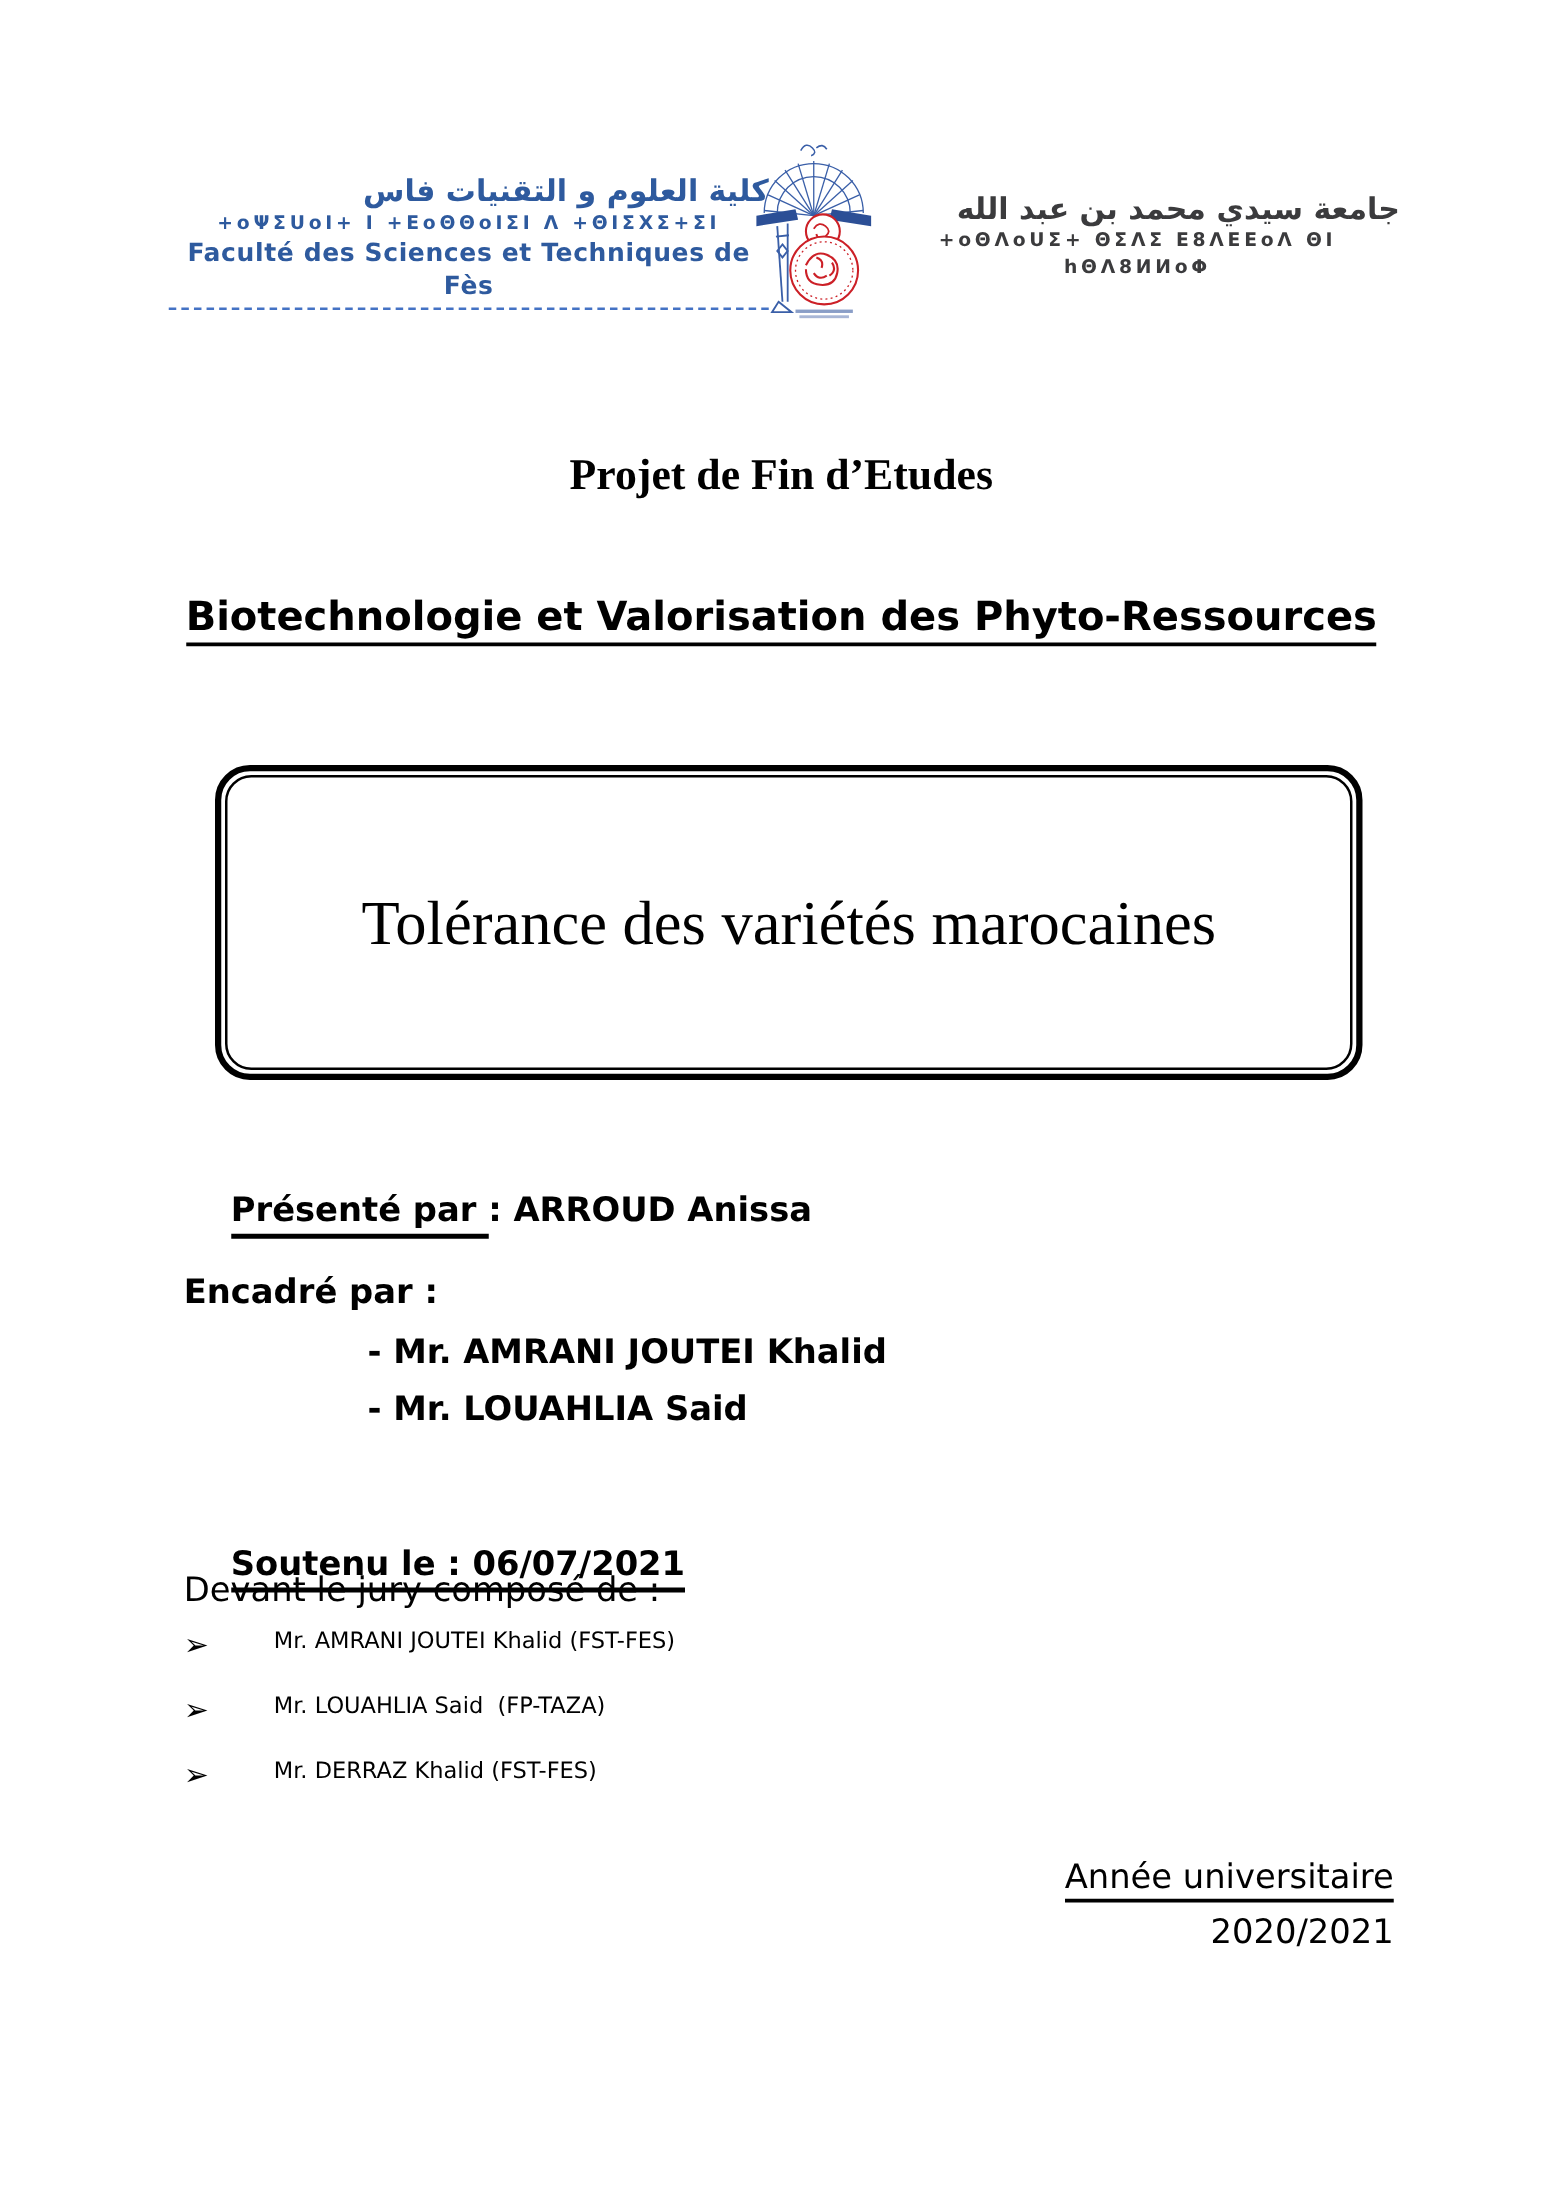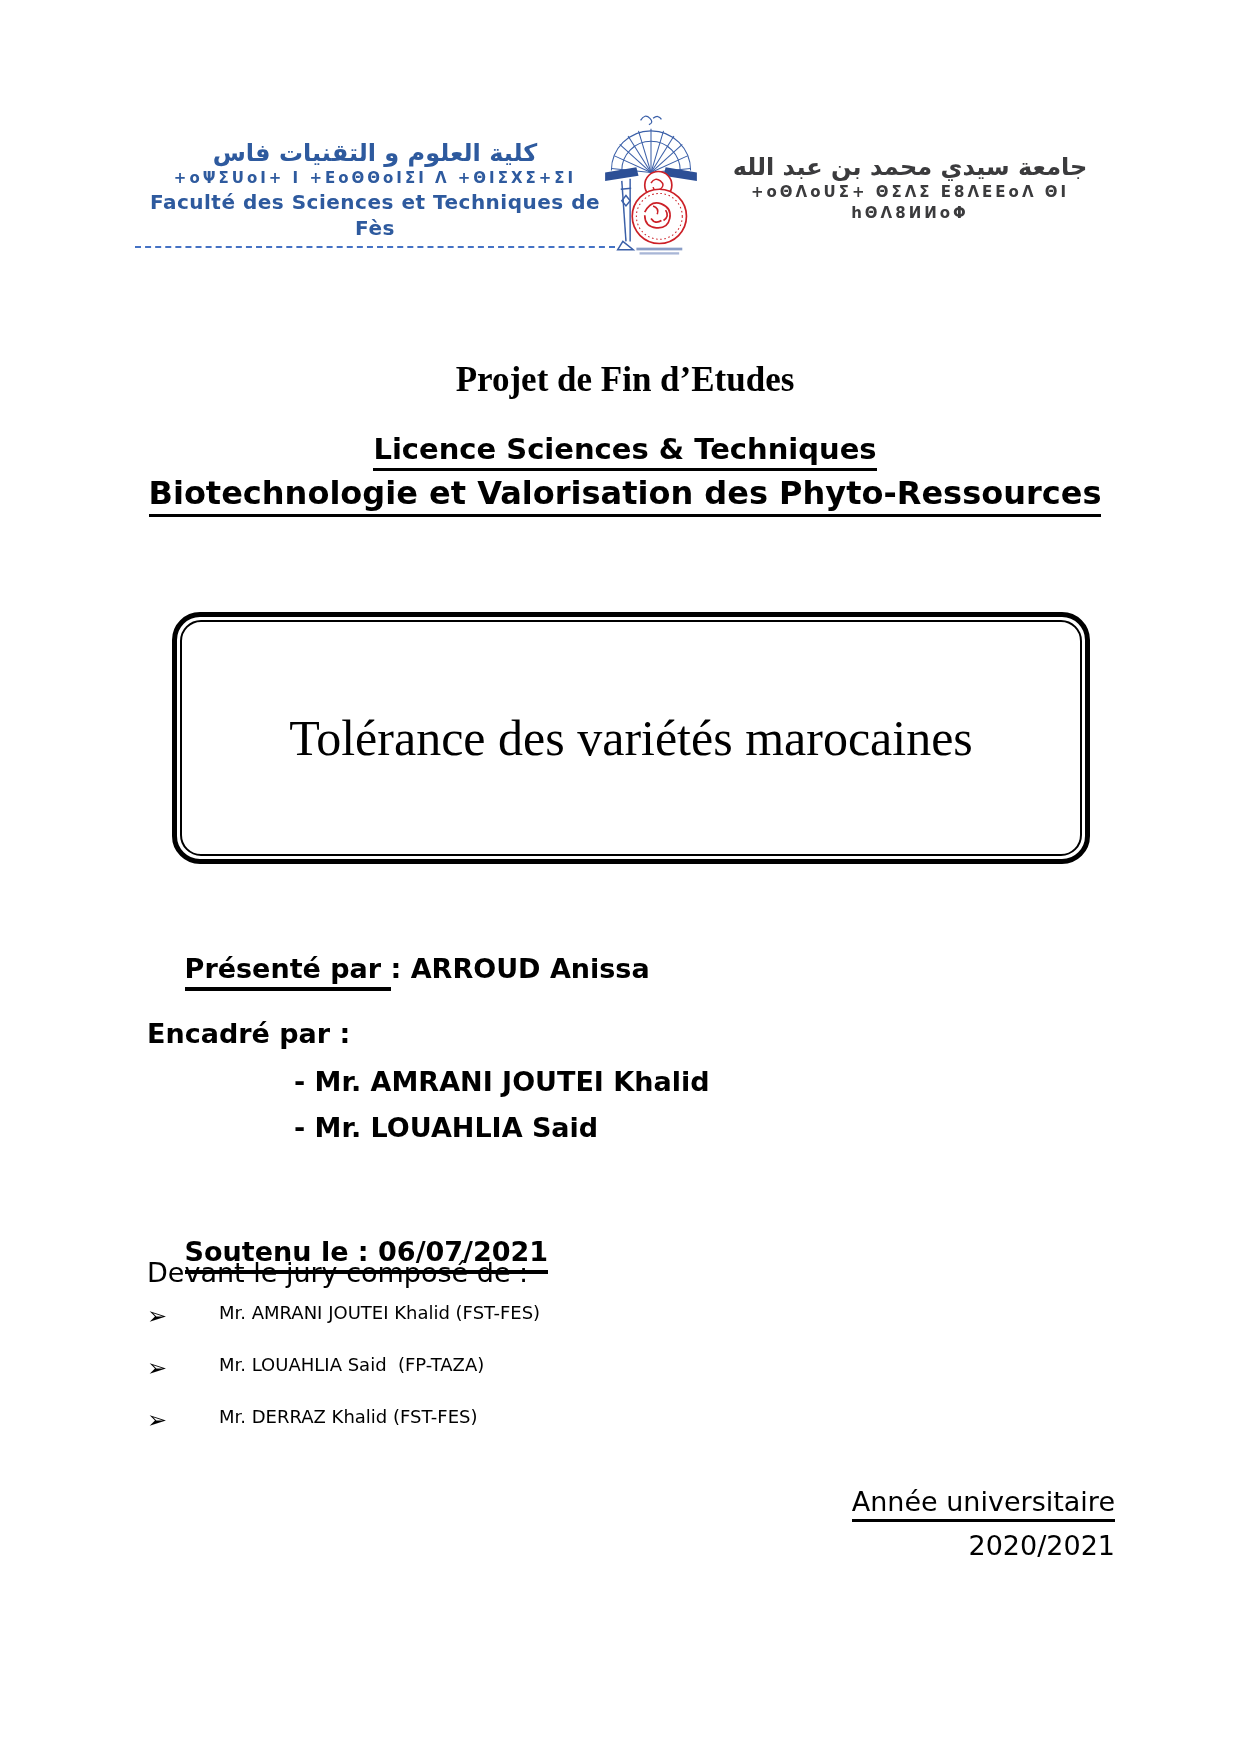--- a/index.html
+++ b/index.html
@@ -5,21 +5,21 @@
   * { margin:0; padding:0; box-sizing:border-box; }
   html,body { background:#e8e8e8; }
   .page {
     width:1241px; height:1754px; position:relative; margin:0 auto;
     background:#ffffff; overflow:hidden;
     font-family:"DejaVu Sans", sans-serif; color:#000;
   }
   
   .hdr-left { position:absolute; left:135px; top:138px; width:480px; text-align:center; }
   .hdr-right { position:absolute; left:700px; top:152px; width:420px; text-align:center; }
-  .arabic-line { font-size:24px; font-weight:bold; line-height:1.25; }
+  .arabic-line { font-size:24px; font-weight:bold; line-height:1.25;text-align:right; }
   .tifinagh-line { font-size:15px; letter-spacing:3px; line-height:1.4; font-weight:bold; }
   .latin-line { font-size:20px; font-weight:bold; line-height:1.3; letter-spacing:0.5px; }
   .hdr-left .arabic-line, .hdr-left .tifinagh-line, .hdr-left .latin-line { color:#2e5a9e; }
   .hdr-right .arabic-line, .hdr-right .tifinagh-line, .hdr-right .latin-line { color:#3b3b3d; }
   .dash-rule { margin-top:5px; border-bottom:2px dashed #4472c4; height:0; }
   .emblem { position:absolute; left:592px; top:110px; width:118px; height:146px; }
   
   .center-col { position:absolute; left:135px; width:980px; text-align:center; }
   .projet-title { top:360px; font-family:"Liberation Serif","DejaVu Serif",serif; font-size:35px; font-weight:bold; }
   .licence-title { top:432px; font-size:29px; font-weight:bold; }
@@ -102,23 +102,20 @@
       <rect x="39" y="136.4" width="38" height="2.2" fill="#a8b6d6"></rect>
     </svg>
   </div>
 
   <div class="hdr-right">
     <div class="arabic-line">جامعة سيدي محمد بن عبد الله</div>
     <div class="tifinagh-line">+oΘΛoUΣ+  ΘΣΛΣ  Ε8ΛΕΕoΛ  ΘΙ  hΘΛ8ИИoΦ</div>
   </div>
 
   <div class="center-col projet-title">Projet de Fin d’Etudes</div>
-  <div class="center-col licence-title">
-    <span class="u3">Licence Sciences &amp; Techniques</span>
-  </div>
   <div class="center-col filiere-title">
     <span class="u3">Biotechnologie et Valorisation des Phyto-Ressources</span>
   </div>
 
   <div class="subject-box">
     <div class="subject-inner">
       <div>Tolérance des variétés marocaines</div>
     </div>
   </div>
 

